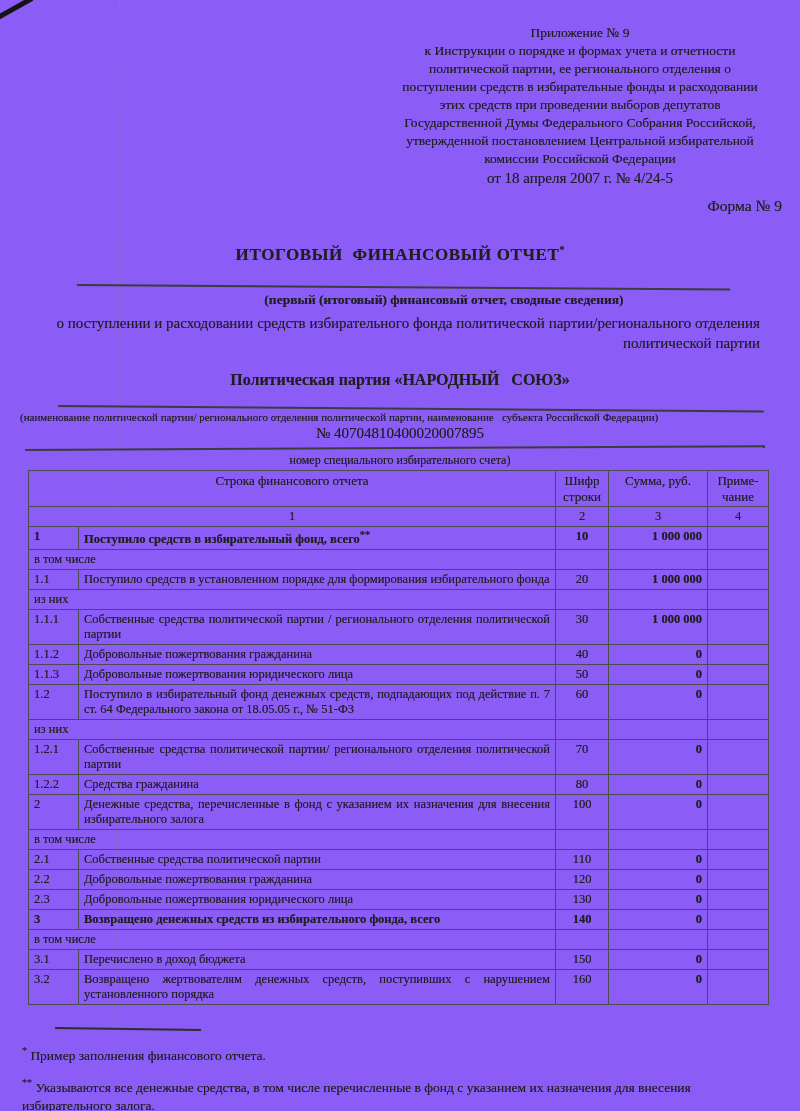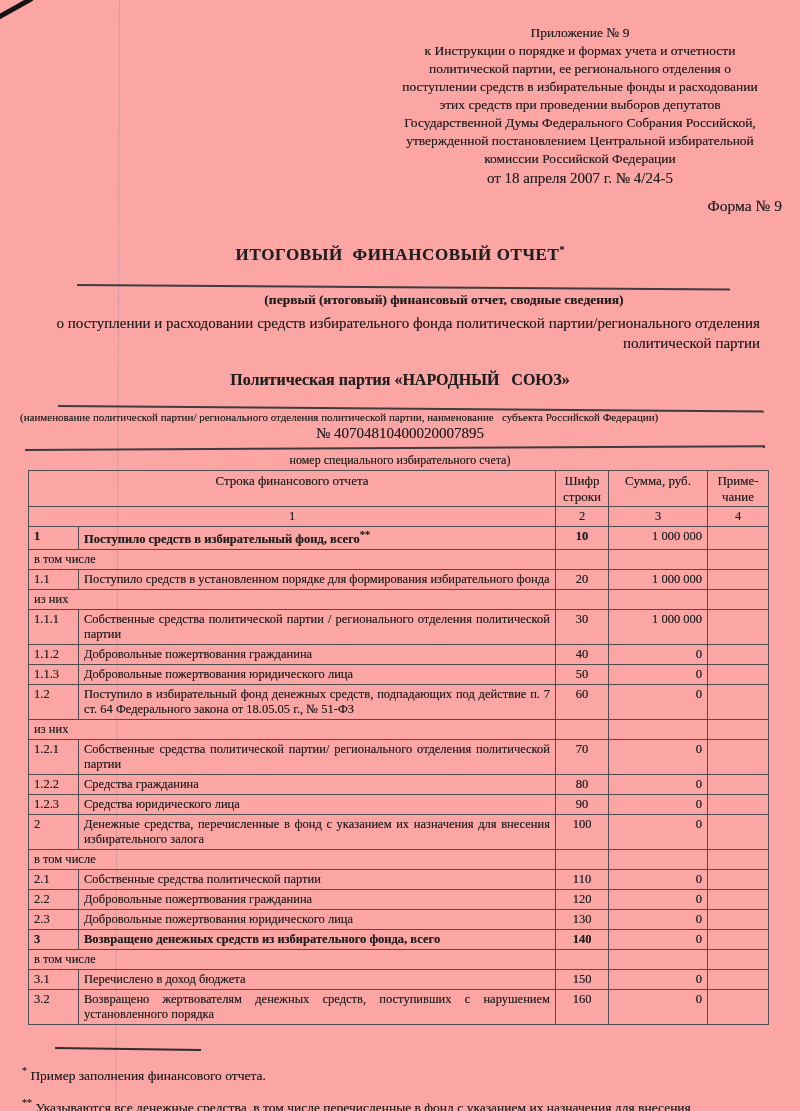--- a/index.html
+++ b/index.html
@@ -1,18 +1,18 @@
 <!DOCTYPE html>
 <html><head>
 <meta charset="utf-8">
 <style>
   html,body{margin:0;padding:0;background:#e8e8e8;}
   .page{
     position:relative;width:800px;height:1111px;margin:0 auto;
-    background:#fca5a5;overflow:hidden;
+    background:#8b5cf6;overflow:hidden;
     font-family:"Liberation Serif","DejaVu Serif",serif;
     color:#1f1f1f;
     text-shadow:0 0 0.5px rgba(30,30,30,.55);
   }
   
   .corner-mark{position:absolute;left:-4px;top:16px;width:42px;height:5px;background:#141414;
     transform:rotate(-29deg);transform-origin:left center;border-radius:2px;}
   .crease{position:absolute;left:119px;top:0;width:1px;height:1104px;background:#8a8a8a;opacity:.32;
     transform:rotate(.2deg);transform-origin:top center;}
   
@@ -42,21 +42,21 @@
   .main-col{position:absolute;top:470px;left:28px;width:740px;}
   table.fin{border-collapse:collapse;width:740px;table-layout:fixed;
     font-size:12.5px;line-height:1.2;}
   table.fin td{border:1px solid #4d4d4d;padding:2px 5px;vertical-align:top;}
   table.fin{border:1.5px solid #383838;}
   td.hc{text-align:center;vertical-align:middle;font-size:13px;padding:3px 2px;}
   td.nr{text-align:center;padding:0 2px 1px;font-size:12.5px;}
   td.c-num{padding:2px 2px 2px 4px;}
   td.c-label{text-align:justify;padding:2px 8px 2px 6px;}
   td.c-code{text-align:center;}
-  td.c-sum{text-align:right;padding-right:8px;font-weight:normal;white-space:nowrap;margin-left:42px;}
+  td.c-sum{text-align:right;padding-right:8px;font-weight:bold;white-space:nowrap;margin-left:42px;}
   td.c-sub-deep{padding-left:75px;}
   td.c-sub-shallow{padding-left:36px;}
   tr.rb td.c-label, tr.rb td.c-num, tr.rb td.c-code{font-weight:bold;}
   .foot-sep{margin:22px 0 12px 27px;width:146px;height:2px;background:#2e2e2e;
     transform:rotate(.8deg);transform-origin:left center;}
   .footnote{margin:6px 0 8px -6px;width:756px;font-size:13.5px;line-height:19px;}
   .footnote sup{font-size:10px;}
 </style>
 </head>
 <body>
@@ -187,27 +187,20 @@
           <td class="c-note"></td>
         </tr>
         <tr>
           <td class="c-num">1.2.2</td>
           <td class="c-label">Средства гражданина</td>
           <td class="c-code">80</td>
           <td class="c-sum">0</td>
           <td class="c-note"></td>
         </tr>
         <tr>
-          <td class="c-num">1.2.3</td>
-          <td class="c-label">Средства юридического лица</td>
-          <td class="c-code">90</td>
-          <td class="c-sum">0</td>
-          <td class="c-note"></td>
-        </tr>
-        <tr>
           <td class="c-num">2</td>
           <td class="c-label">Денежные средства, перечисленные в фонд с указанием их назначения для внесения избирательного залога</td>
           <td class="c-code">100</td>
           <td class="c-sum">0</td>
           <td class="c-note"></td>
         </tr>
         <tr>
           <td class="c-sub-deep" colspan="2">в том числе</td>
           <td></td>
             <td></td>

